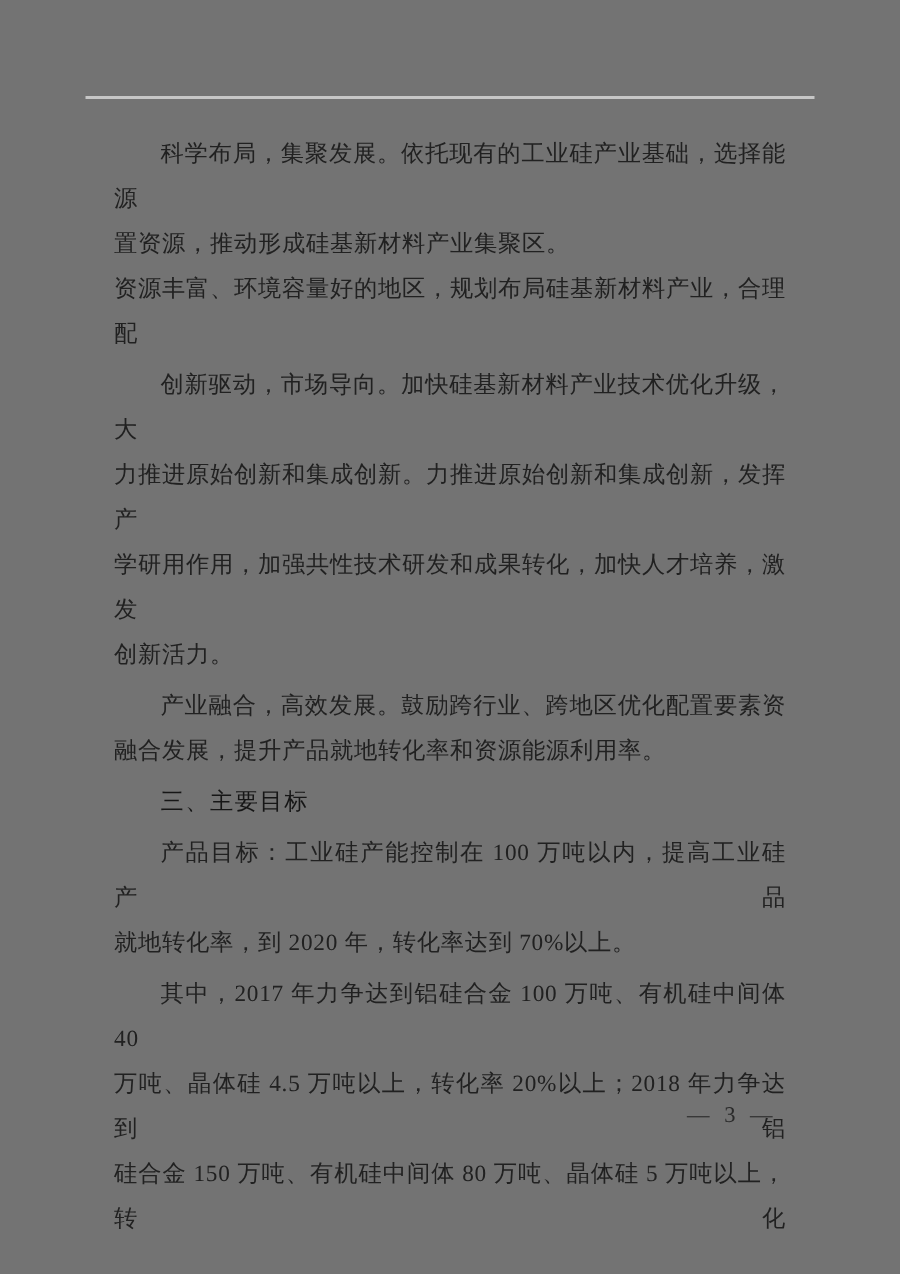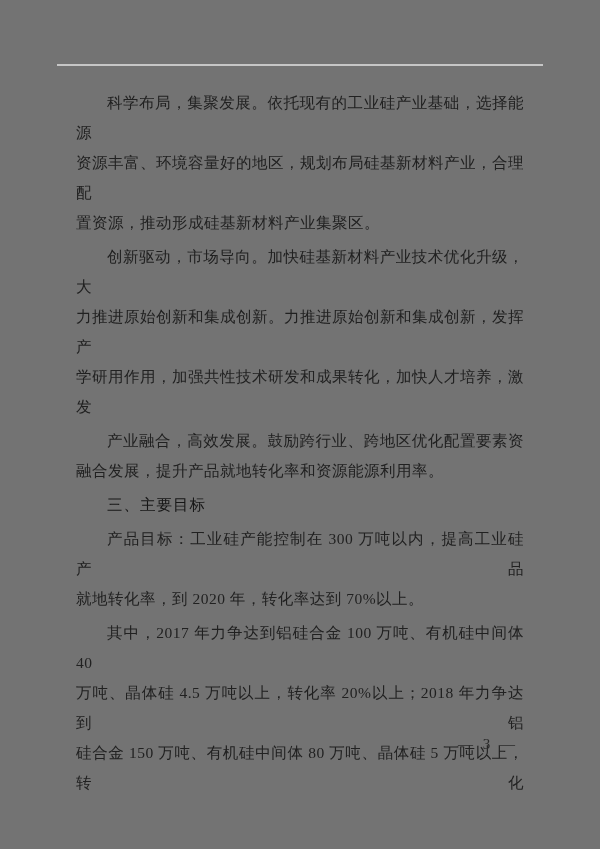--- a/index.html
+++ b/index.html
@@ -61,41 +61,42 @@
 <body>
 
 <div class="page">
 
   <div class="top-rule"></div>
 
   <div class="content">
 
     <p class="para">
       <span class="line first">科学布局，集聚发展。依托现有的工业硅产业基础，选择能源</span>
+      <span class="line last">置资源，推动形成硅基新材料产业集聚区。</span>
       <span class="line">资源丰富、环境容量好的地区，规划布局硅基新材料产业，合理配</span>
-      <span class="line last">置资源，推动形成硅基新材料产业集聚区。</span>
     </p>
 
     <p class="para">
       <span class="line first">创新驱动，市场导向。加快硅基新材料产业技术优化升级，大</span>
       <span class="line">力推进原始创新和集成创新。力推进原始创新和集成创新，发挥产</span>
       <span class="line">学研用作用，加强共性技术研发和成果转化，加快人才培养，激发</span>
+      <span class="line last">创新活力。</span>
     </p>
 
     <p class="para">
       <span class="line first">产业融合，高效发展。鼓励跨行业、跨地区优化配置要素资</span>
       <span class="line last">融合发展，提升产品就地转化率和资源能源利用率。</span>
     </p>
 
     <p class="heading-para">
       <span class="heading">三、主要目标</span>
     </p>
 
     <p class="para">
-      <span class="line first">产品目标：工业硅产能控制在 300 万吨以内，提高工业硅产品</span>
+      <span class="line first">产品目标：工业硅产能控制在 100 万吨以内，提高工业硅产品</span>
       <span class="line last">就地转化率，到 2020 年，转化率达到 70%以上。</span>
     </p>
 
     <p class="para">
       <span class="line first">其中，2017 年力争达到铝硅合金 100 万吨、有机硅中间体 40</span>
       <span class="line">万吨、晶体硅 4.5 万吨以上，转化率 20%以上；2018 年力争达到铝</span>
       <span class="line">硅合金 150 万吨、有机硅中间体 80 万吨、晶体硅 5 万吨以上，转化</span>
 
     </p>
 

